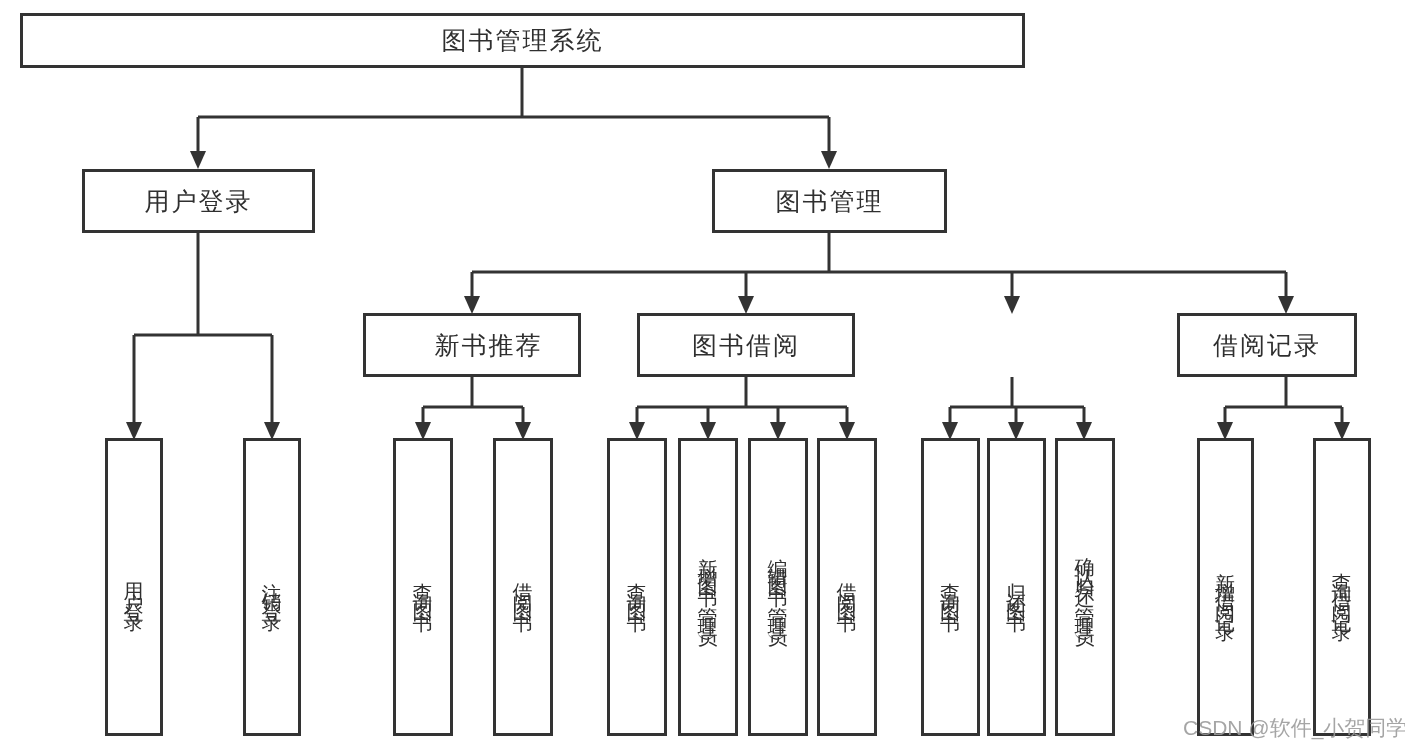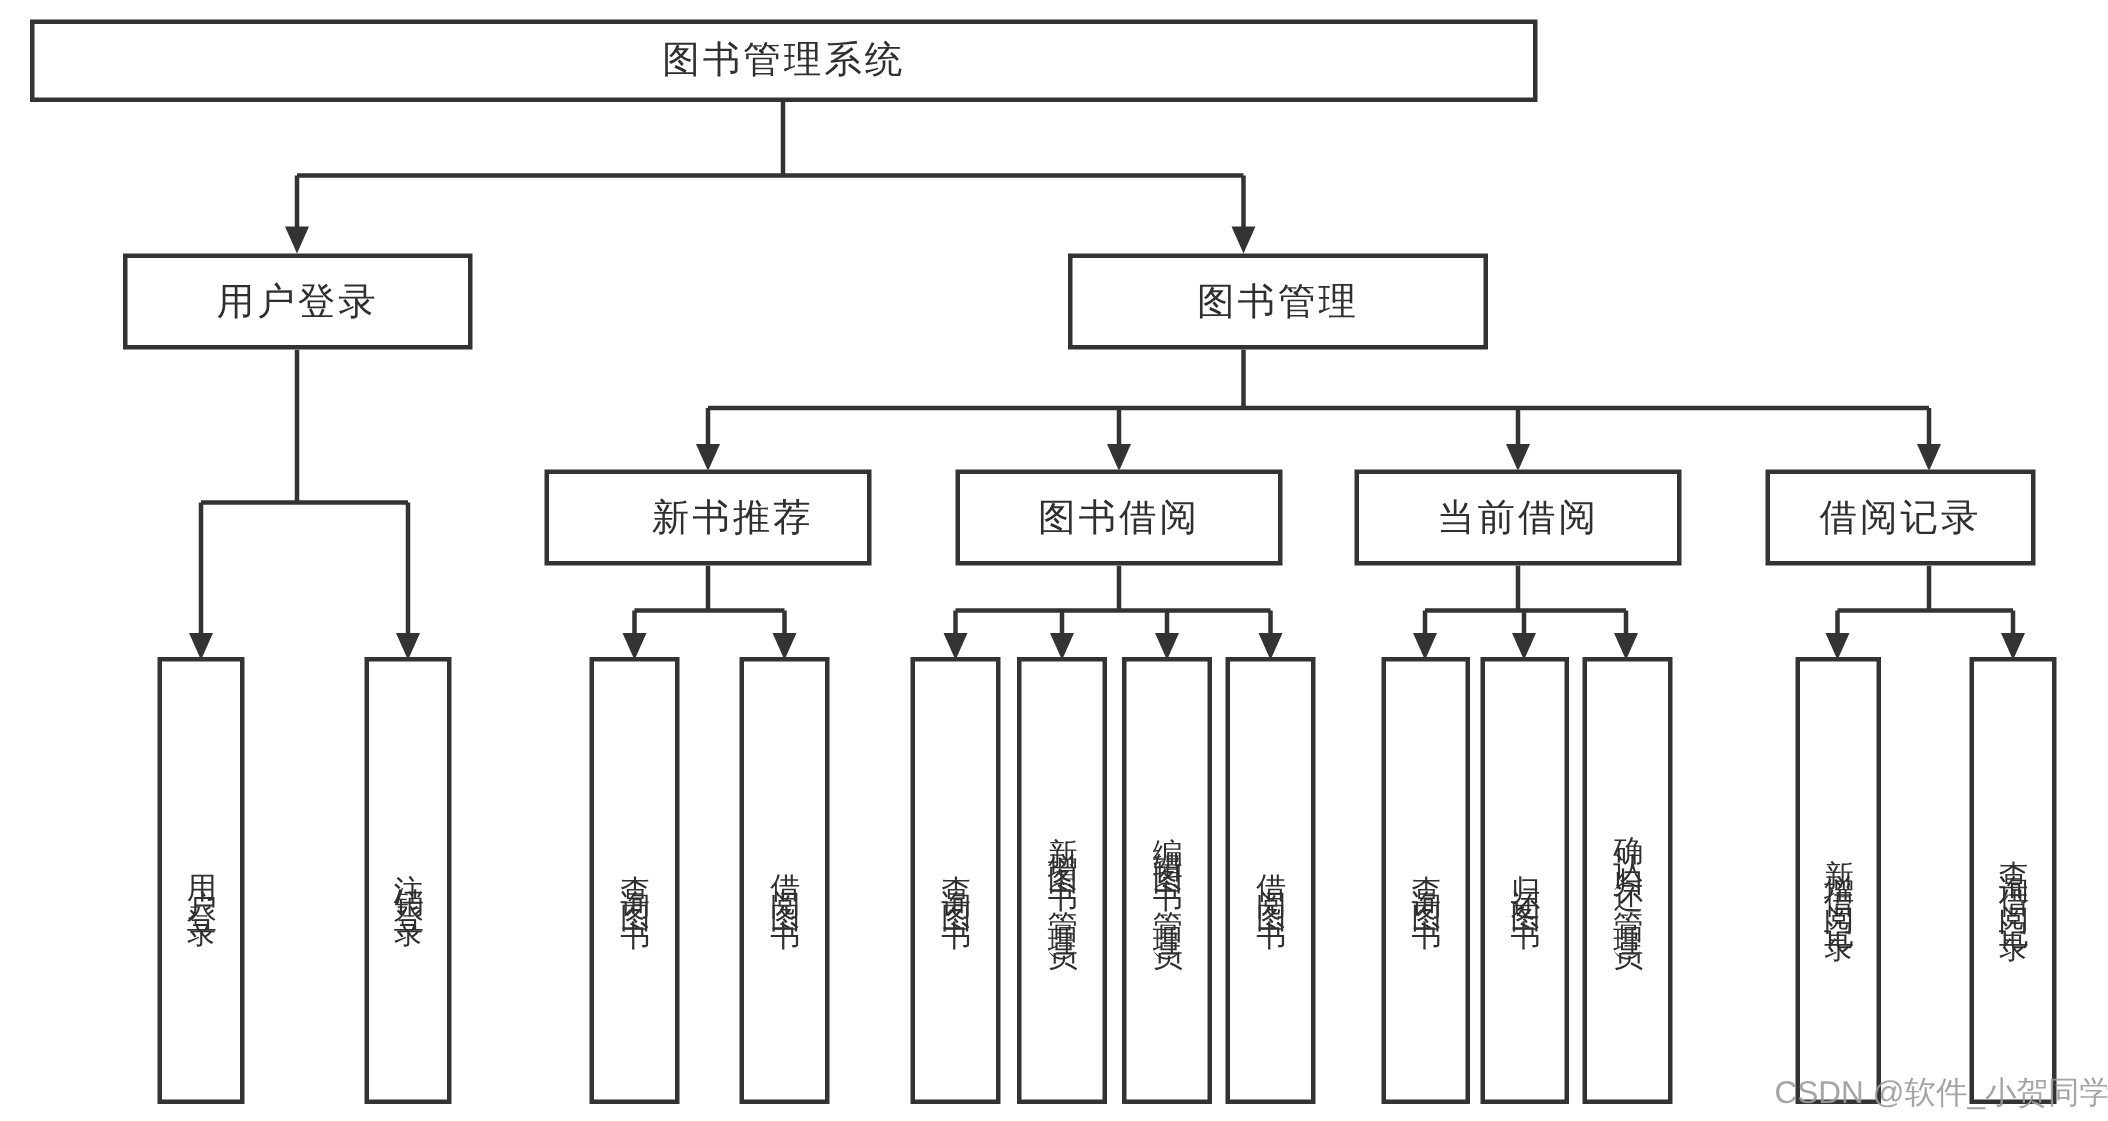--- a/index.html
+++ b/index.html
@@ -117,25 +117,24 @@
       <polygon points="1008,422 1024,422 1016,440"></polygon>
       <polygon points="1076,422 1092,422 1084,440"></polygon>
       <polygon points="1217,422 1233,422 1225,440"></polygon>
       <polygon points="1334,422 1350,422 1342,440"></polygon>
     </g>
   </svg>
 
   <div class="node" style="left:20px; top:13px; width:1005px; height:55px;">图书管理系统</div>
 
   <div class="node" style="left:82px; top:169px; width:233px; height:64px;">用户登录</div>
-  <div class="node" style="left:712px; top:169px; width:280px; height:64px;">图书管理</div>
+  <div class="node" style="left:712px; top:169px; width:235px; height:64px;">图书管理</div>
 
   <div class="node" style="left:363px; top:313px; width:218px; height:64px;padding-left:33px;">新书推荐</div>
   <div class="node" style="left:637px; top:313px; width:218px; height:64px;">图书借阅</div>
-  <div class="node" style="left:903px; top:313px; width:218px; height:64px;">当前借阅</div>
   <div class="node" style="left:1177px; top:313px; width:180px; height:64px;">借阅记录</div>
 
   <div class="node leaf" style="left:105px; top:438px; width:58px; height:298px;">用户登录</div>
   <div class="node leaf" style="left:243px; top:438px; width:58px; height:298px;">注销登录</div>
 
   <div class="node leaf" style="left:393px; top:438px; width:60px; height:298px;">查询图书</div>
   <div class="node leaf" style="left:493px; top:438px; width:60px; height:298px;">借阅图书</div>
 
   <div class="node leaf" style="left:607px; top:438px; width:60px; height:298px;">查询图书</div>
   <div class="node leaf" style="left:678px; top:438px; width:60px; height:298px;">新增图书（管理员）</div>

